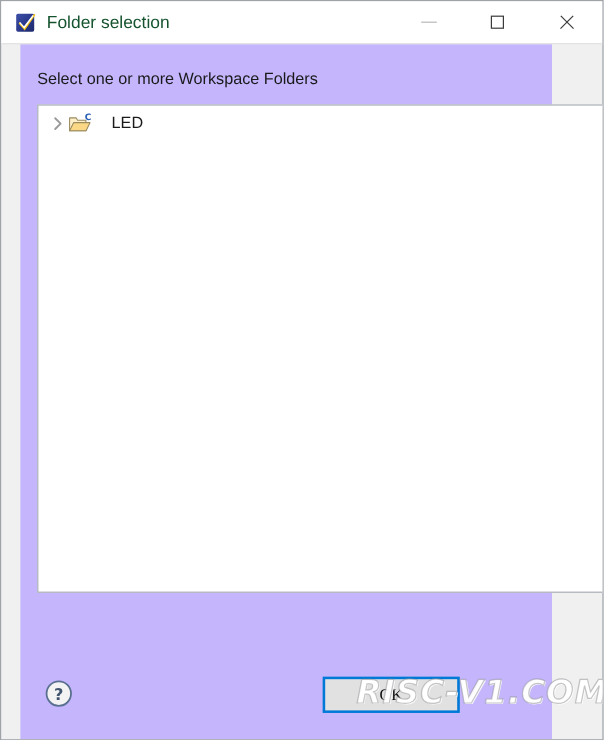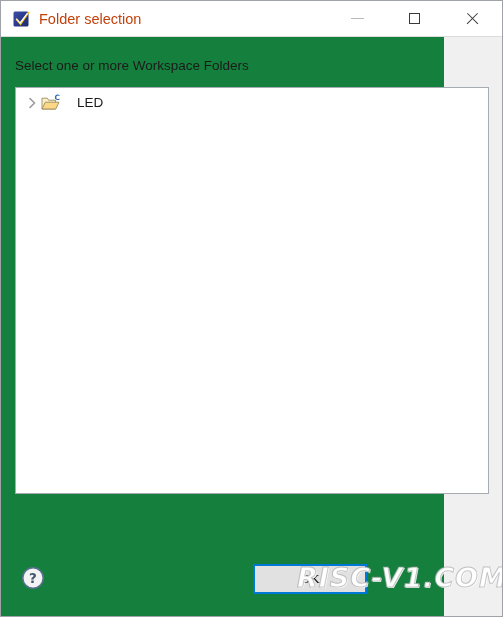--- a/index.html
+++ b/index.html
@@ -40,21 +40,21 @@
     position: absolute;
     left: 11px; top: 8px;
     width: 20px; height: 20px;
   }
   .title-text {
     position: absolute;
     left: 38px; top: 8px;
     height: 20px;
     line-height: 20px;
     font-size: 14.5px;
-    color: #c2410c;
+    color: #14532d;
     white-space: nowrap;
   }
   .win-btn {
     position: absolute;
     top: 0;
     width: 47px;
     height: 35px;
     display: flex;
     align-items: center;
     justify-content: center;
@@ -84,24 +84,24 @@
     left: 0; top: 6px;
     width: 15px; height: 1.4px;
     background: #3a3a3a;
   }
   .glyph-close::before { transform: rotate(45deg); }
   .glyph-close::after  { transform: rotate(-45deg); }
 
   
   .dialog-body {
     position: absolute;
-    left: 0; top: 36px;
+    left: 16px; top: 36px;
     width: 443px;
     height: 579px;
-    background: #15803d;
+    background: #c4b5fd;
   }
 
   .prompt {
     position: absolute;
     left: 14px; top: 21px;
     font-size: 13.5px;
     color: #1a1a1a;
     white-space: nowrap;
   }
 

